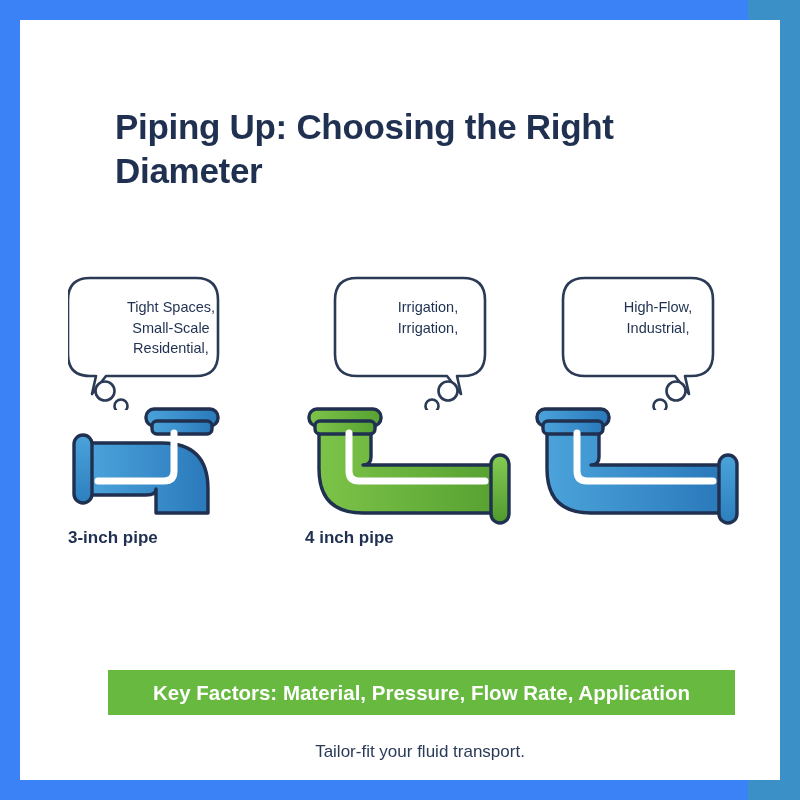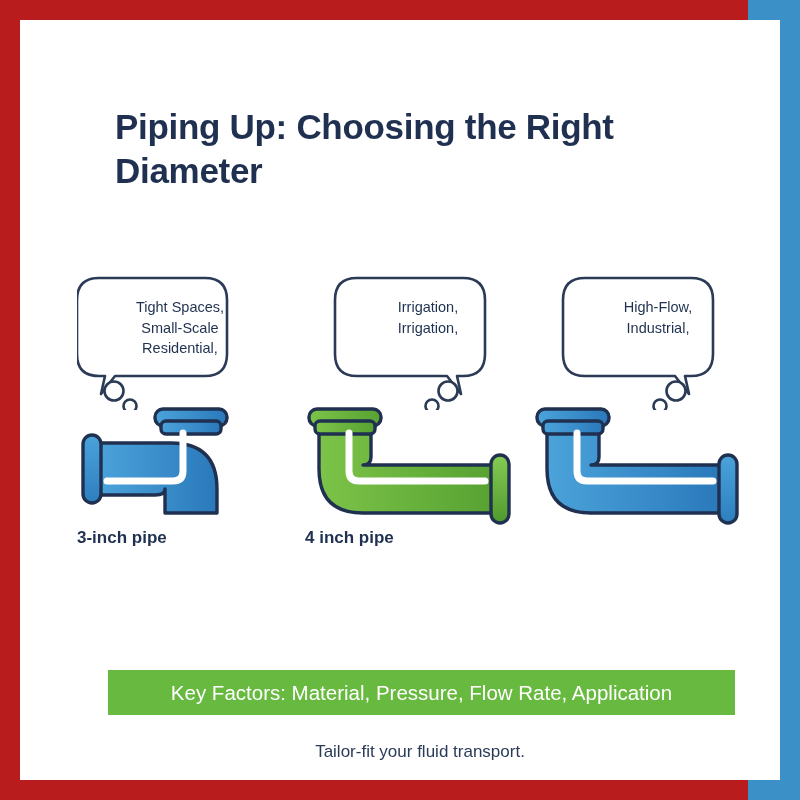--- a/index.html
+++ b/index.html
@@ -11,21 +11,21 @@
     height: 800px;
     background: #3c90c8;
     font-family: "Liberation Sans", sans-serif;
     overflow: hidden;
   }
   #poster {
     position: absolute;
     left: 0; top: 0;
     width: 748px;
     height: 800px;
-    background: #b91c1c;
+    background: #3b82f6;
     box-sizing: border-box;
   }
   #canvas {
     position: absolute;
     left: 20px;
     top: 20px;
     width: 760px;
     height: 760px;
     background: #ffffff;
     box-sizing: border-box;
@@ -44,21 +44,21 @@
     letter-spacing: -0.3px;
   }
 
   
   .column {
     position: absolute;
     top: 250px;
     width: 230px;
     height: 300px;
   }
-  #col-0 { left: 57px; text-decoration: underline; }
+  #col-0 { left: 48px; text-decoration: underline; }
   #col-1 { left: 285px; }
   #col-2 { left: 513px; }
 
   .bubble-wrap {
     position: absolute;
     left: 0;
     top: 0;
     width: 230px;
     height: 140px;
   }
@@ -100,20 +100,21 @@
   #banner {
     position: absolute;
     left: 88px;
     top: 650px;
     width: 627px;
     height: 45px;
     background: #68b93f;
     display: flex;
     align-items: center;
     justify-content: center;
+    font-weight: bold;
   }
   #banner-text {
     font-size: 20.5px;
     color: #ffffff;
     white-space: nowrap;
   }
 
   
   #footer {
     position: absolute;

